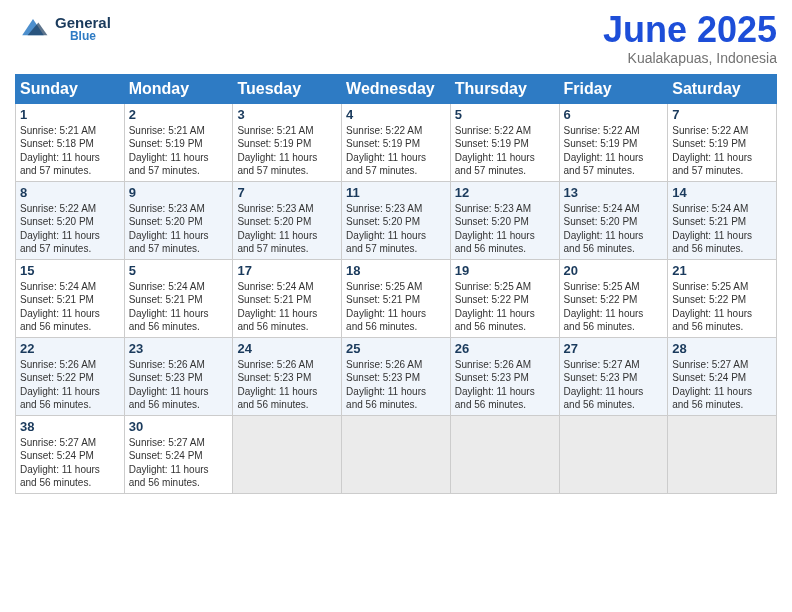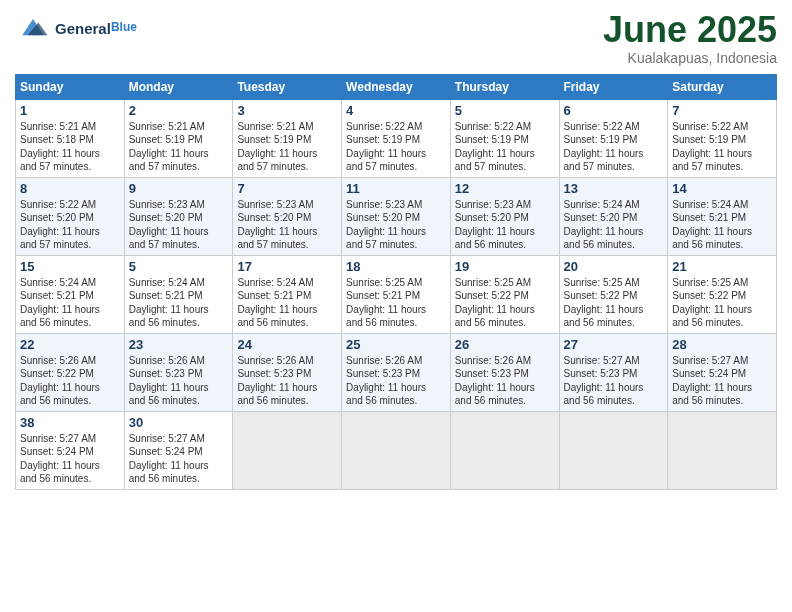--- a/index.html
+++ b/index.html
@@ -21,38 +21,38 @@
       justify-content: space-between;
       align-items: flex-start;
       margin-bottom: 8px;
     }
     .title-block {
       text-align: right;
     }
     .month-title {
       font-size: 36px;
       font-weight: bold;
-      color: #14532d;
+      color: #1d4ed8;
       line-height: 1.1;
     }
     .subtitle {
       font-size: 14px;
       color: #737373;
     }
     table {
       width: 100%;
       border-collapse: collapse;
       font-size: 10px;
     }
     thead tr th {
       background: #2e7bc4;
       color: #fff;
       padding: 5px 4px;
       text-align: left;
-      font-size: 12px;
+      font-size: 16px;
       font-weight: bold;
       border: 1px solid #2e7bc4;
     }
     tbody tr td {
       border: 1px solid #ccc;
       vertical-align: top;
       padding: 3px 4px;
       min-height: 75px;
       width: calc(100% / 7);
     }
@@ -84,22 +84,23 @@
       display: flex;
       align-items: center;
       gap: 4px;
     }
     .logo-svg {
       width: 36px;
       height: 36px;
     }
     .logo-label {
       display: flex;
-      flex-direction: row;
+      flex-direction: column;
       line-height: 1;
+      align-items: center;
     }
     .logo-general {
       font-size: 15px;
       font-weight: bold;
       color: #1a3a5c;
     }
     .logo-blue-word {
       font-size: 12px;
       font-weight: bold;
       color: #2e7bc4;

